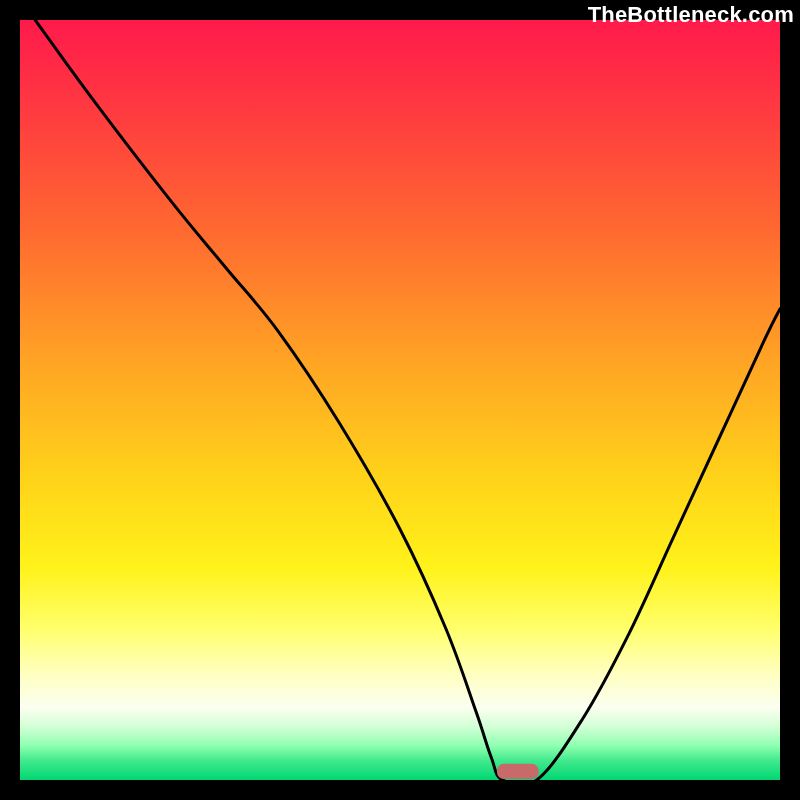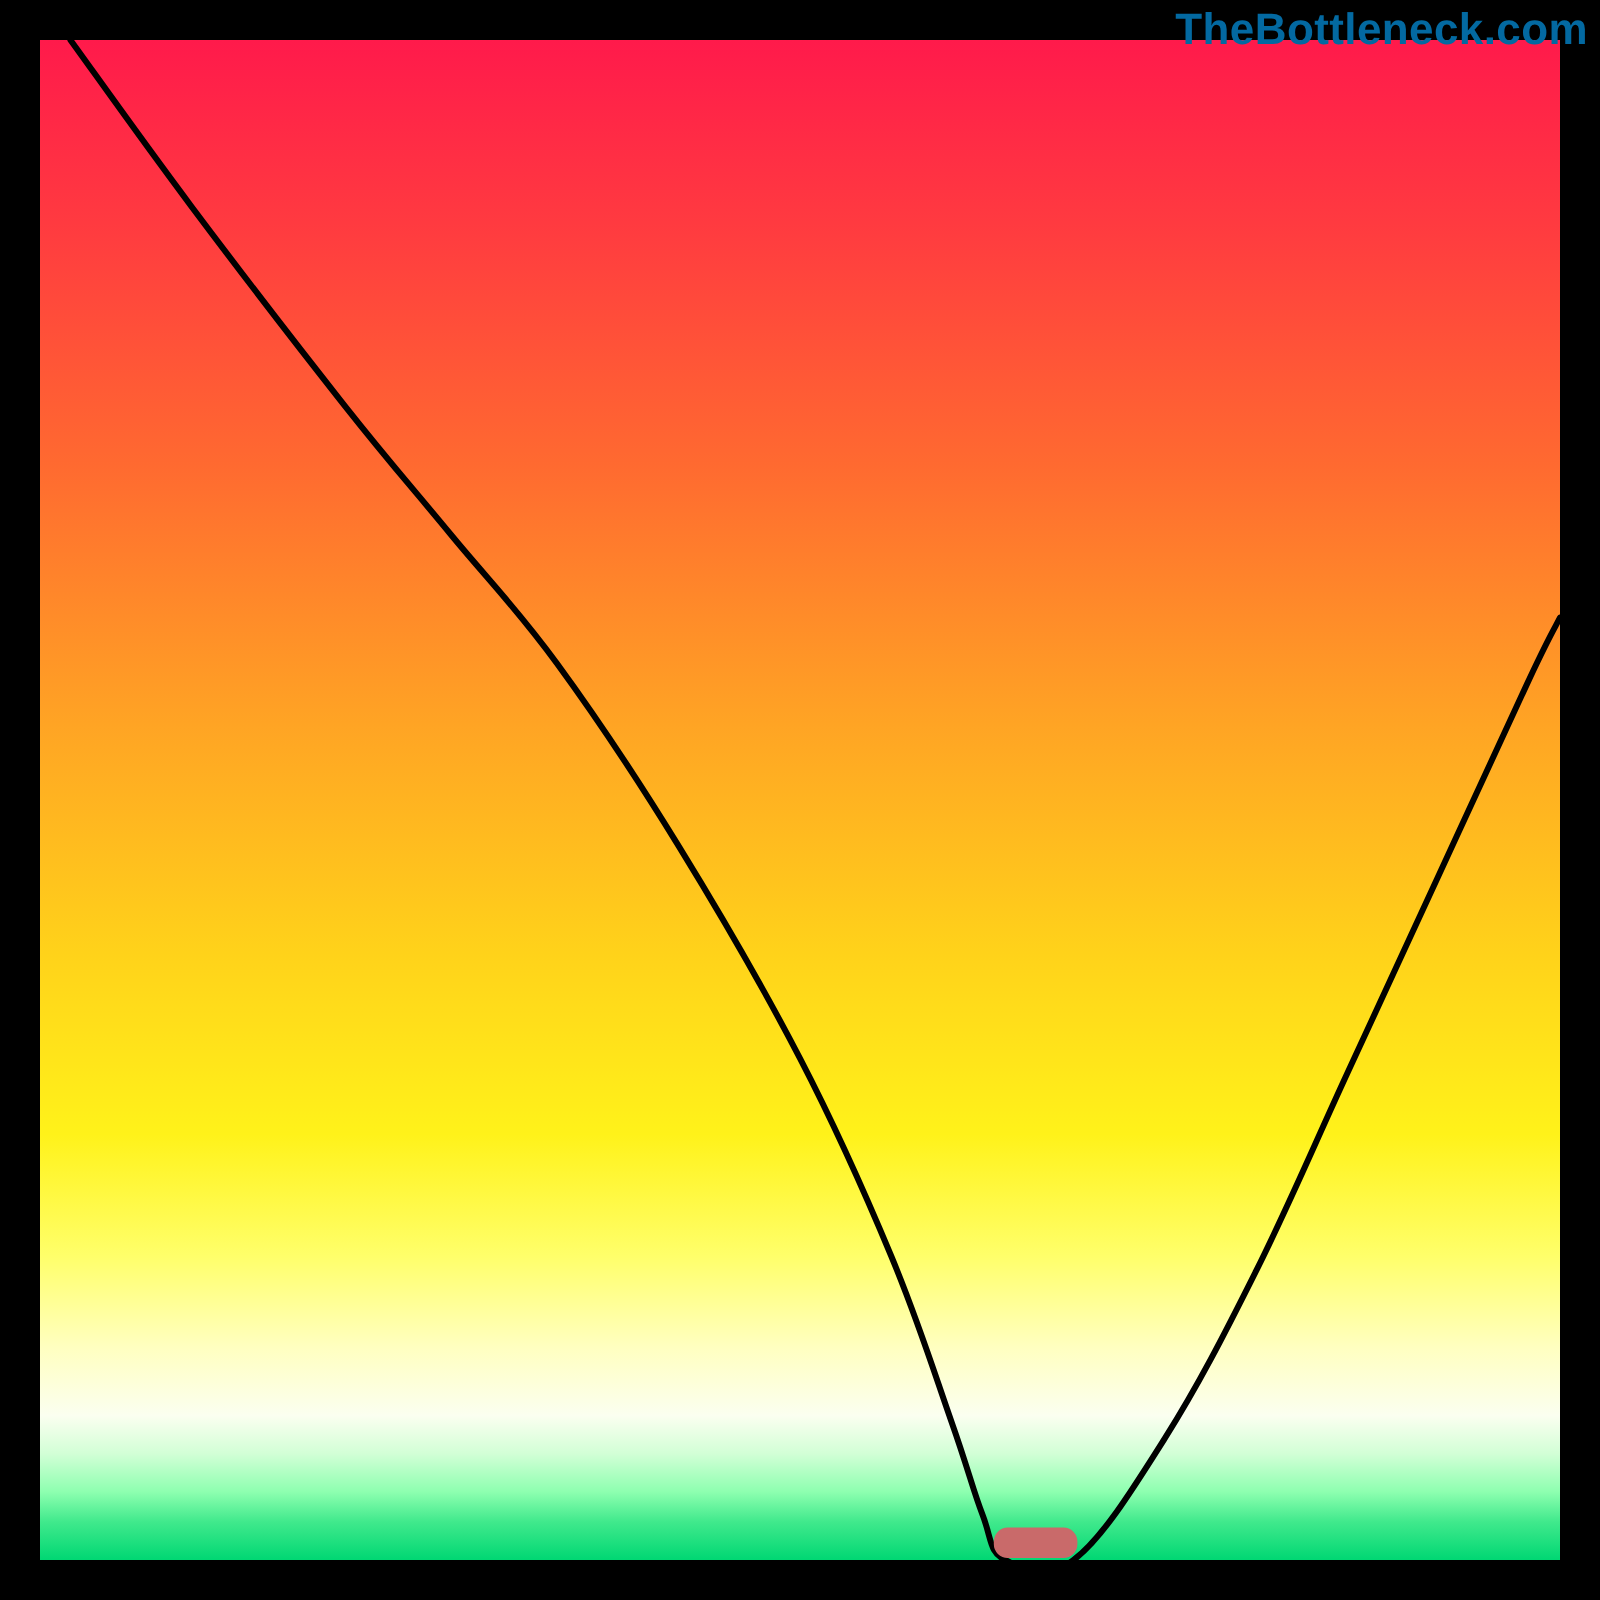--- a/index.html
+++ b/index.html
@@ -21,21 +21,21 @@
     position: absolute;
     left: 20px;
     top: 20px;
     width: 760px;
     height: 760px;
   }
   .watermark {
     position: absolute;
     top: 2px;
     right: 6px;
-    color: #0369a1;
+    color: #ffffff;
     font-size: 22px;
     font-weight: 600;
     letter-spacing: 0.2px;
     user-select: none;
   }
 </style>
 </head>
 <body>
 
 <div class="frame">

